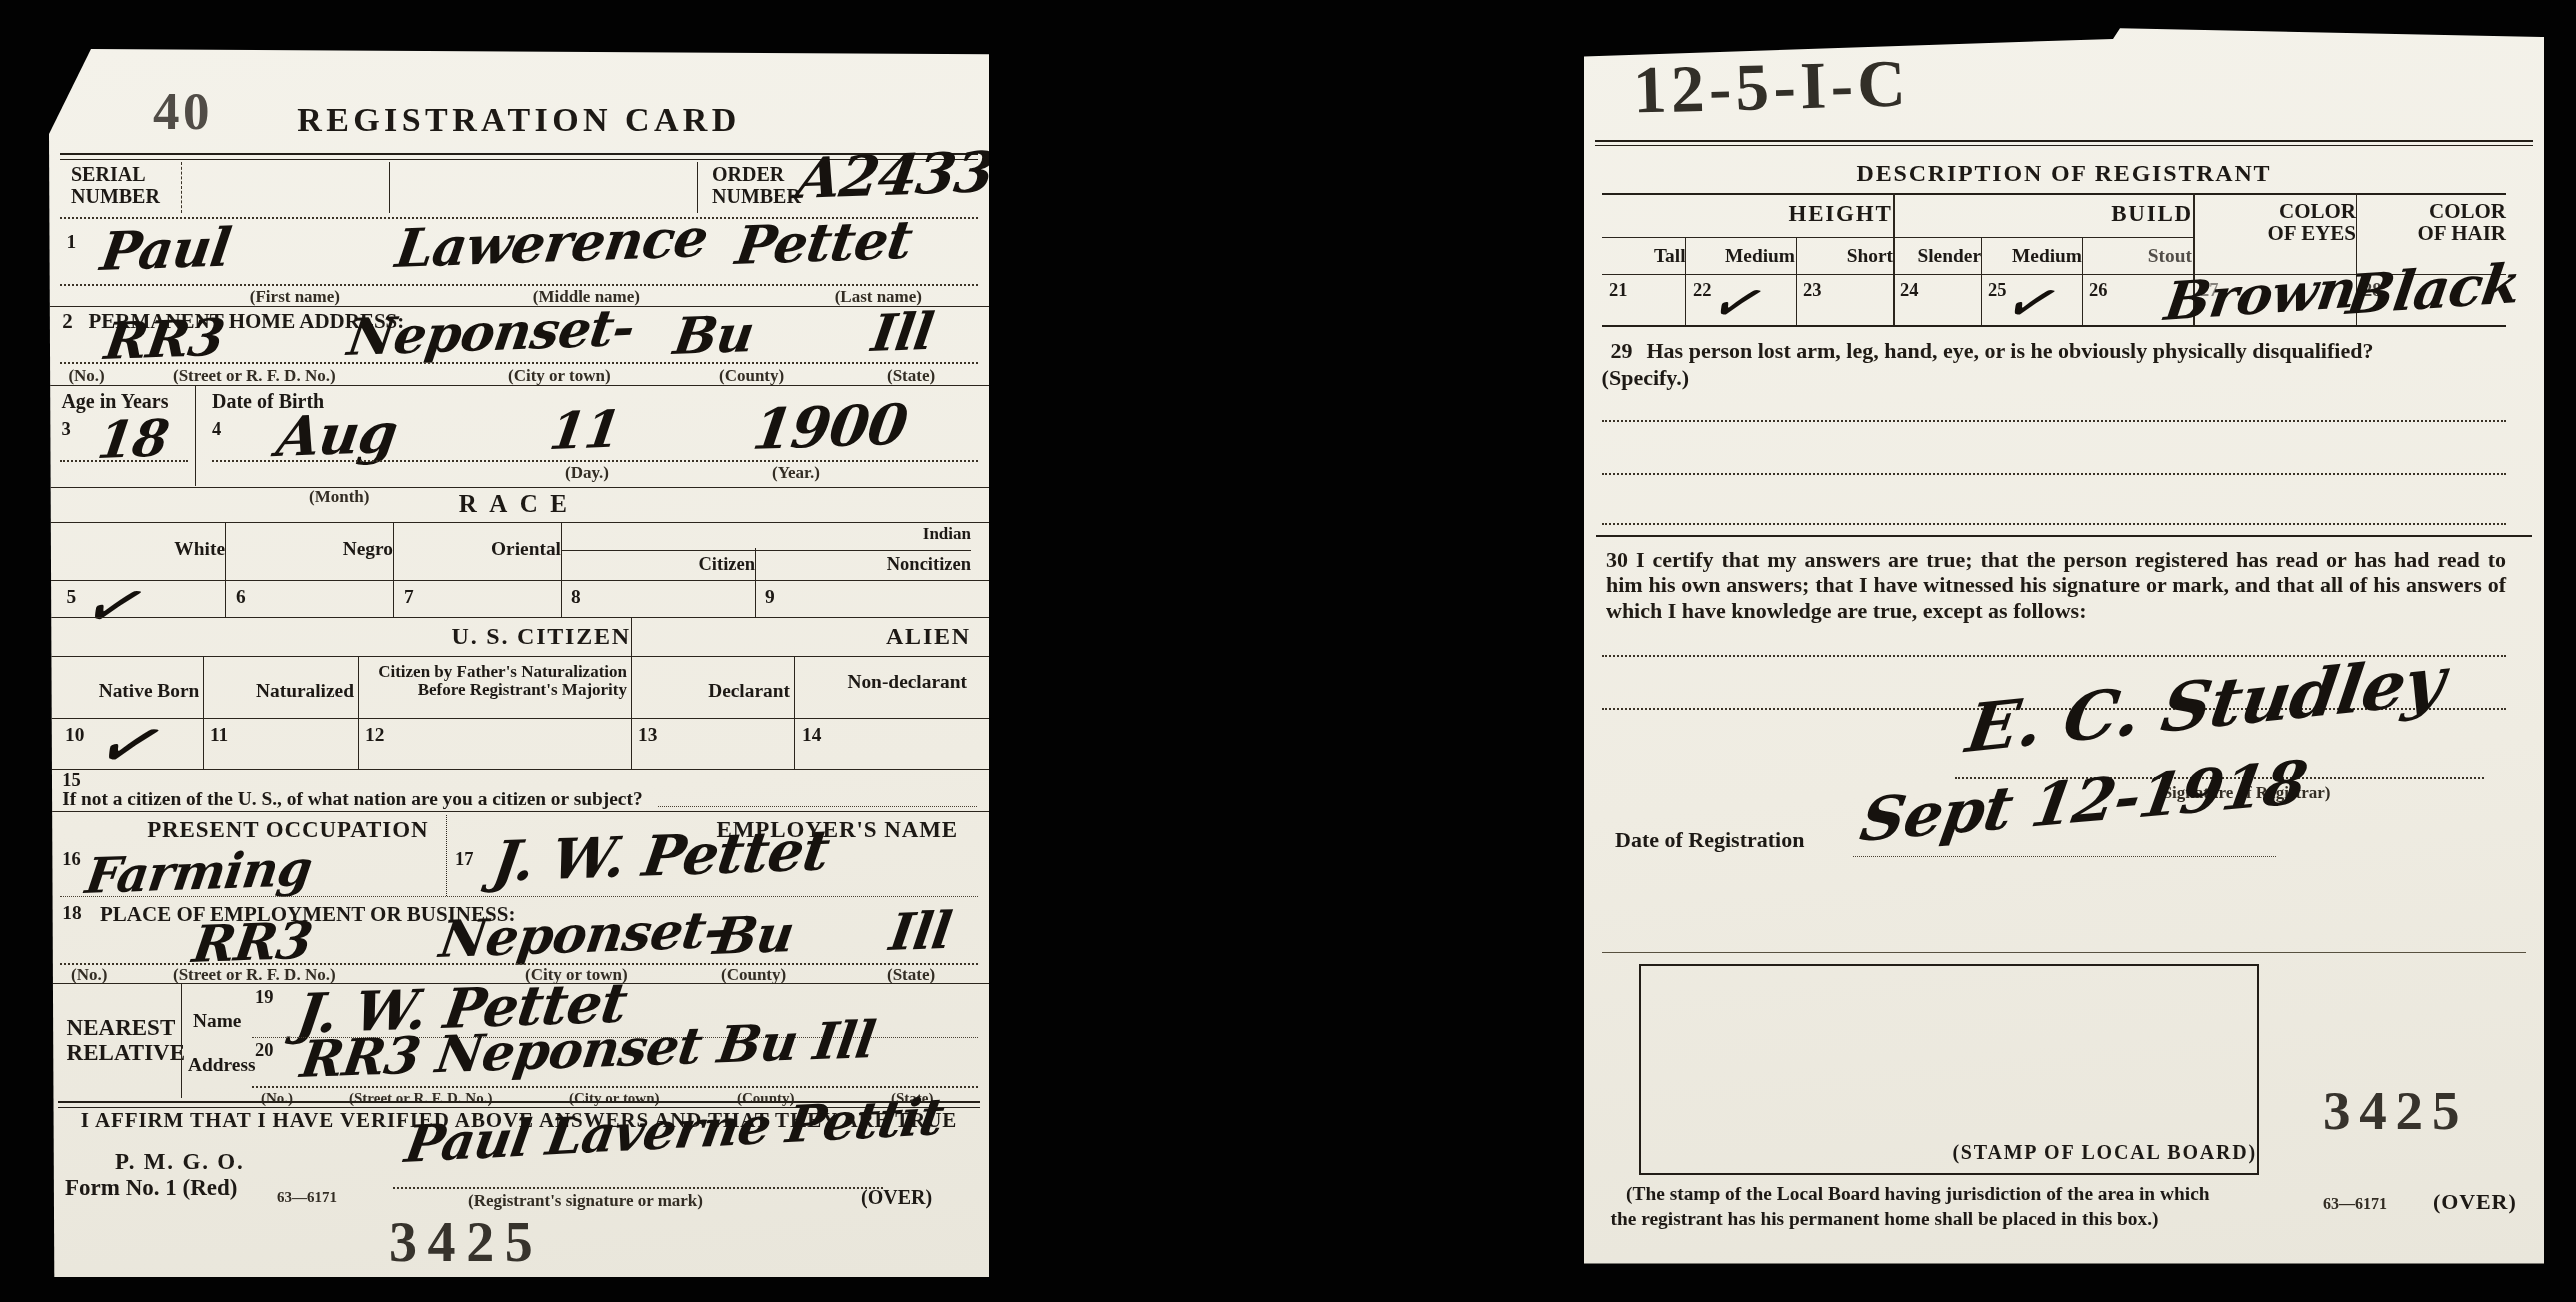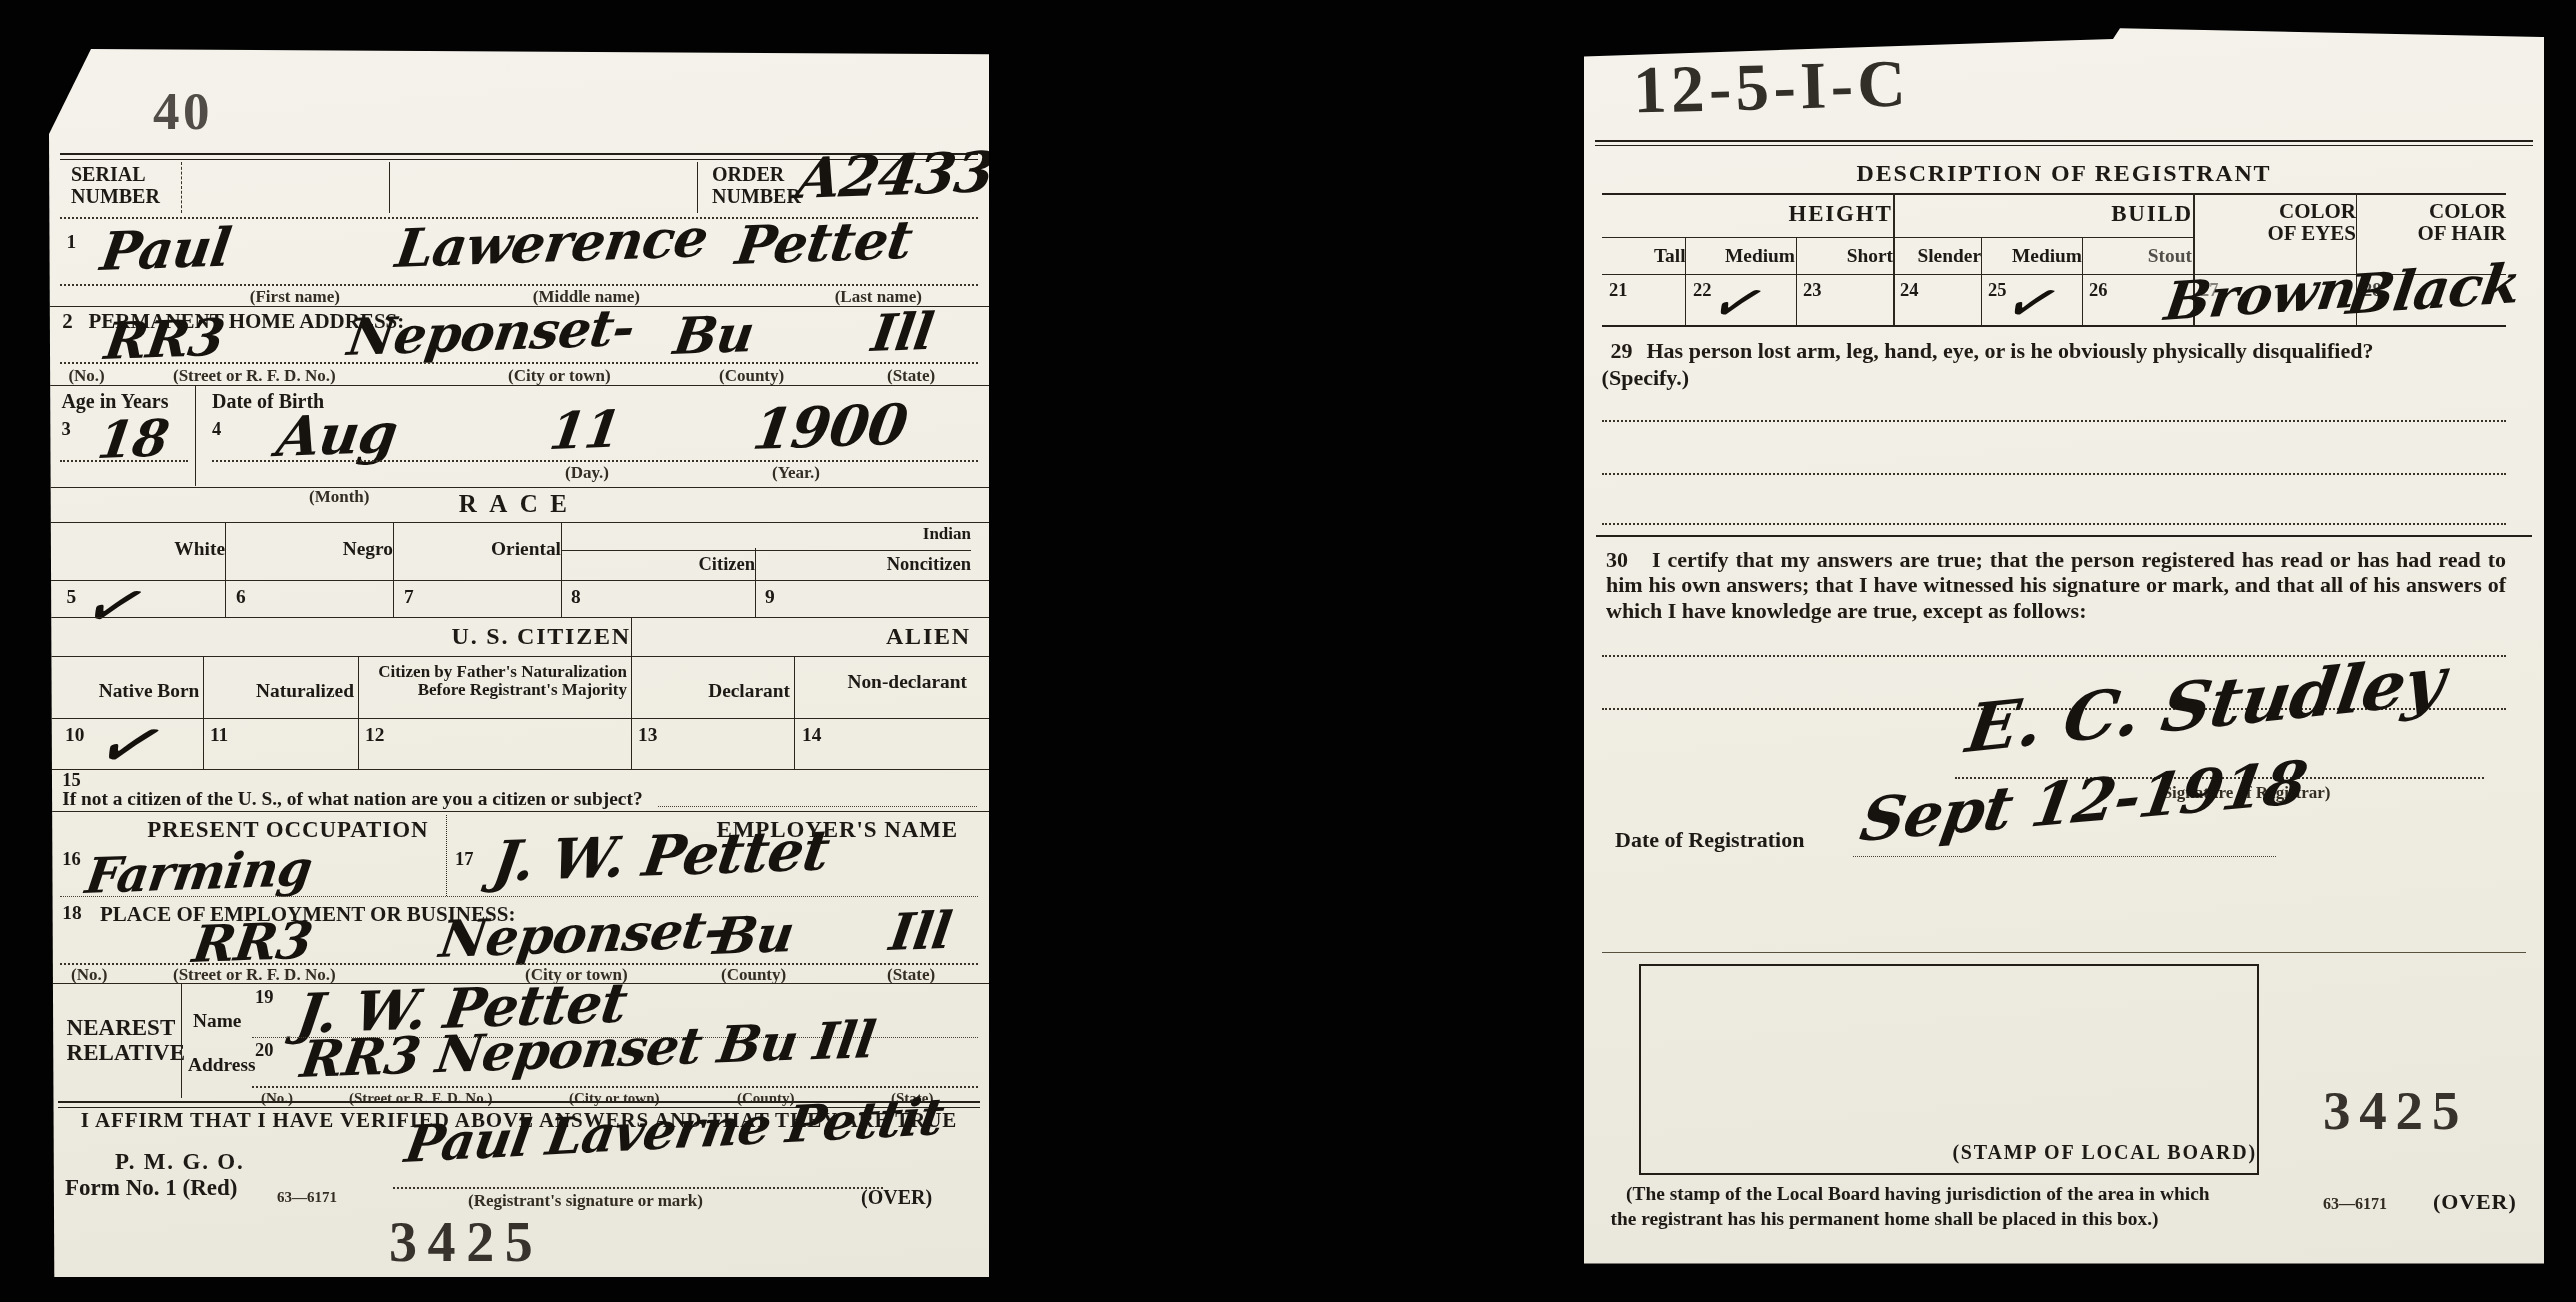--- a/index.html
+++ b/index.html
@@ -33,20 +33,21 @@
   .box{position:absolute;border:2.6px solid #221d17;}
 </style>
 </head>
 <body>
 
 <div class="stage">
 
   <div class="card card1">
 
     <div class="stamp" style="left:104px;top:32px;font-size:53px;letter-spacing:3.5px;opacity:.8;">40</div>
+    <div class="lbl" style="left:0;right:0;top:53px;font-size:34px;letter-spacing:4.4px;text-align:center;white-space:normal;">REGISTRATION CARD</div>
     <div class="rule2" style="left:10.6px;right:10.6px;top:104px;"></div>
 
     <div class="lbl" style="left:22px;top:115px;font-size:20px;">
       <span>SERIAL</span><br>
       <span>NUMBER</span>
     </div>
     <div class="vld" style="left:132px;top:113px;height:51px;"></div>
     <div class="vl" style="left:340px;top:113px;height:51px;"></div>
     <div class="vl" style="left:648px;top:113px;height:51px;"></div>
     <div class="lbl" style="left:663px;top:115px;font-size:20px;">
@@ -249,21 +250,21 @@
     <div class="q" style="left:26.5px;width:895px;top:311px;font-size:22px;">
       <span style="margin-right:14px;">29</span><span>Has person lost arm, leg, hand, eye, or is he obviously physically disqualified?</span>
     </div>
     <div class="lbl" style="left:17.6px;top:339px;font-size:22px;">(Specify.)</div>
     <div class="dot" style="left:17.6px;width:904px;top:393px;"></div>
     <div class="dot" style="left:17.6px;width:904px;top:446px;"></div>
     <div class="dot" style="left:17.6px;width:904px;top:496px;"></div>
     <div class="hl3" style="left:12.4px;right:12.4px;top:508px;"></div>
 
     <div class="q" style="left:22px;width:900px;top:520px;font-size:22px;">
-      <span style="margin-right:24px;">30</span><span>I certify that my answers are true; that the person registered has read or has had read to him his own answers; that I have witnessed his signature or mark, and that all of his answers of which I have knowledge are true, except as follows:</span>
+      <span style="margin-right:8px;">30</span><span>I certify that my answers are true; that the person registered has read or has had read to him his own answers; that I have witnessed his signature or mark, and that all of his answers of which I have knowledge are true, except as follows:</span>
     </div>
     <div class="dot" style="left:17.6px;width:904px;top:628px;"></div>
     <div class="dot" style="left:17.6px;width:904px;top:681px;"></div>
     <div class="hand" style="left:379px;top:672px;font-size:67px;transform:skewX(-14deg) rotate(-6deg);">E. C. Studley</div>
     <div class="dot" style="left:371px;width:529px;top:750px;"></div>
     <div class="lbl sm" style="left:573px;top:757px;">(Signature of Registrar)</div>
     <div class="lbl" style="left:31px;top:801px;font-size:22px;">Date of Registration</div>
     <div class="hand" style="left:273px;top:766px;font-size:60px;transform:skewX(-14deg) rotate(-5deg);">Sept 12-1918</div>
     <div class="dotl" style="left:269px;width:423px;top:829px;"></div>
 

